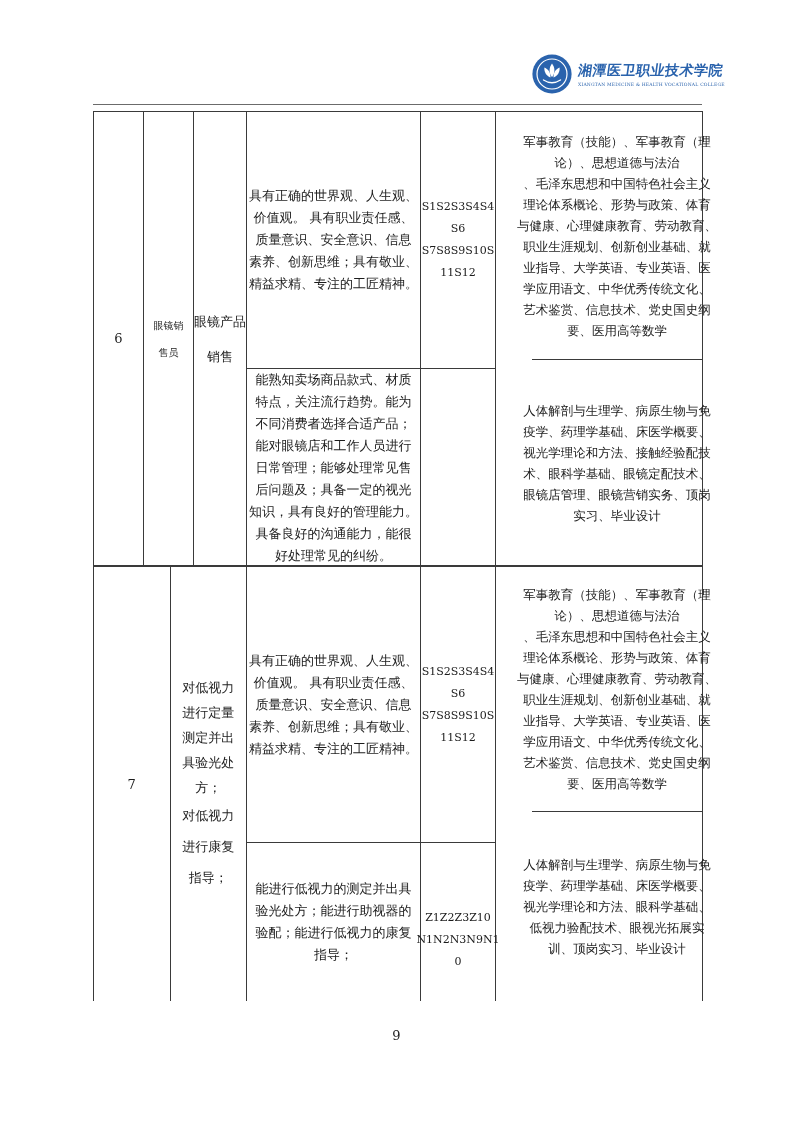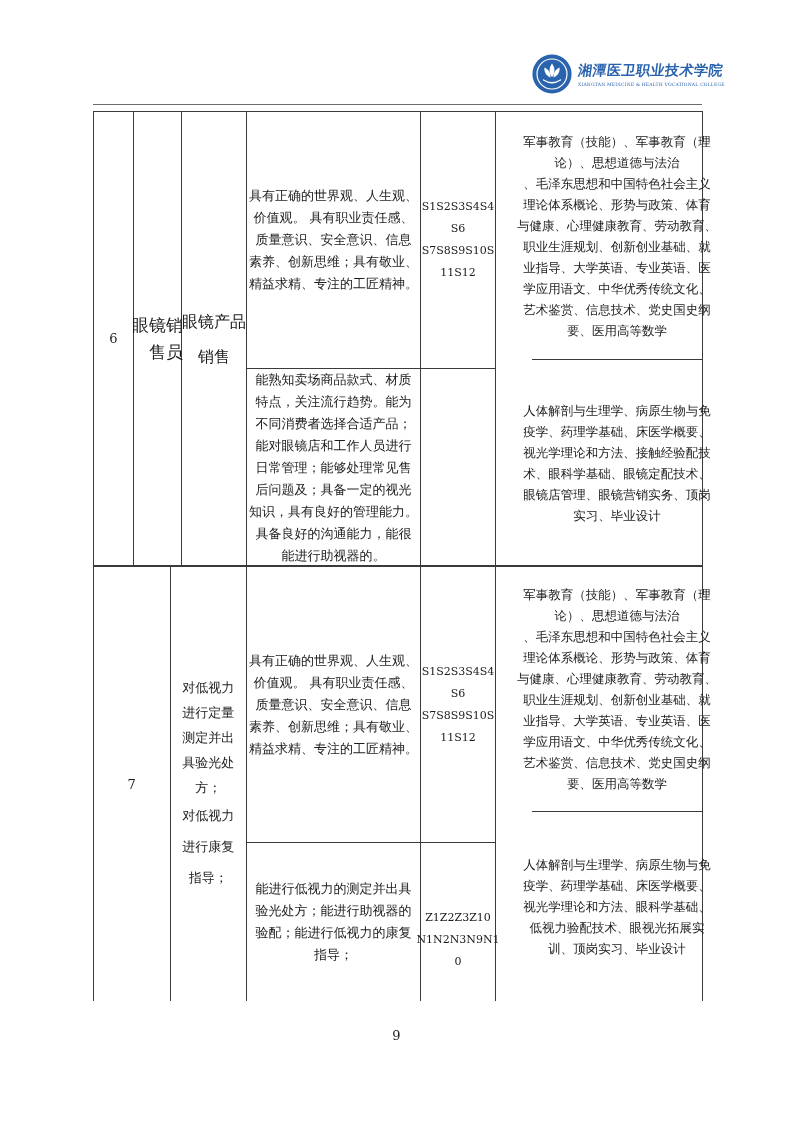--- a/index.html
+++ b/index.html
@@ -43,23 +43,23 @@
   .col-cod { width:75px;gap:35px; }
   .col-crs { width:207px; }
 
   .cell {
     display:flex; flex-direction:column; justify-content:center; align-items:center;
     text-align:center; white-space:pre; flex:1;
   }
   .split-top { border-bottom:1px solid #3a3a3a; flex:0 0 auto; }
 
   .num-cell  { font-size:13px; }
-  .job-cell  { font-size:17px; line-height:27px;text-align:right; }
+  .job-cell  { font-size:10px; line-height:27px; }
   .job-cell.r7lh { line-height:25px; }
-  .duty-cell { font-size:16px; line-height:35px; }
+  .duty-cell { font-size:13px; line-height:35px; }
   .duty-p1 { font-size:13px; line-height:25px; white-space:pre; text-align:center; }
   .duty-p2 { font-size:13px; line-height:31px; white-space:pre; text-align:center; }
   .skl-txt { font-size:13px; line-height:22px; }
   .cod-txt { font-size:11px; line-height:22px; letter-spacing:0; }
   .crs-txt { font-size:12.5px; line-height:21px;margin-left:36px; }
 
   
   .page-number {
     position:absolute; left:0; right:0; top:1028px;
     text-align:center; font-size:13px; color:#1c1c1c;
@@ -101,21 +101,21 @@
 素养、创新思维；具有敬业、
 精益求精、专注的工匠精神。</div>
         <div class="cell skl-txt">能熟知卖场商品款式、材质
 特点，关注流行趋势。能为
 不同消费者选择合适产品；
 能对眼镜店和工作人员进行
 日常管理；能够处理常见售
 后问题及；具备一定的视光
 知识，具有良好的管理能力。
 具备良好的沟通能力，能很
-能进行助视器的。</div>
+好处理常见的纠纷。</div>
       </div>
       <div class="col col-cod">
         <div class="cell split-top cod-txt" style="height:257px">S1S2S3S4S4
 S6
 S7S8S9S10S
 11S12</div>
       </div>
       <div class="col col-crs">
         <div class="cell split-top crs-txt" style="height:248px">军事教育（技能）、军事教育（理
 论）、思想道德与法治

